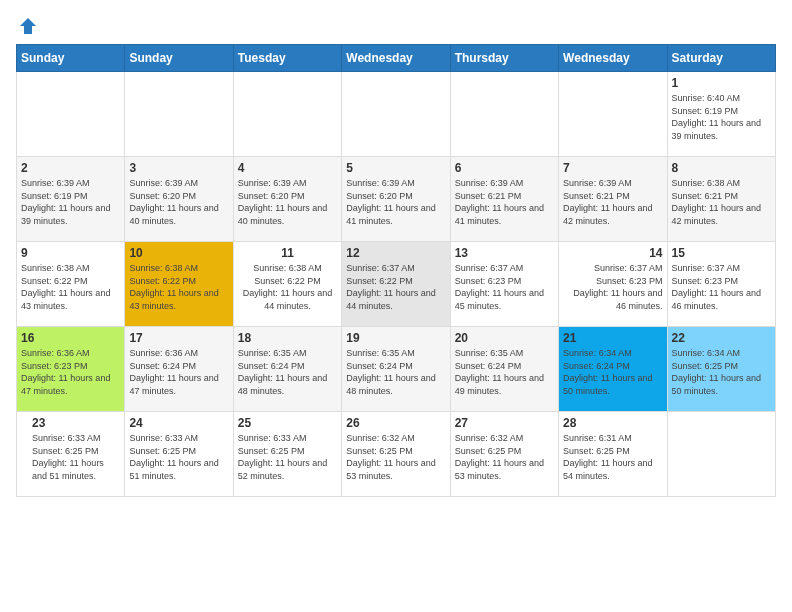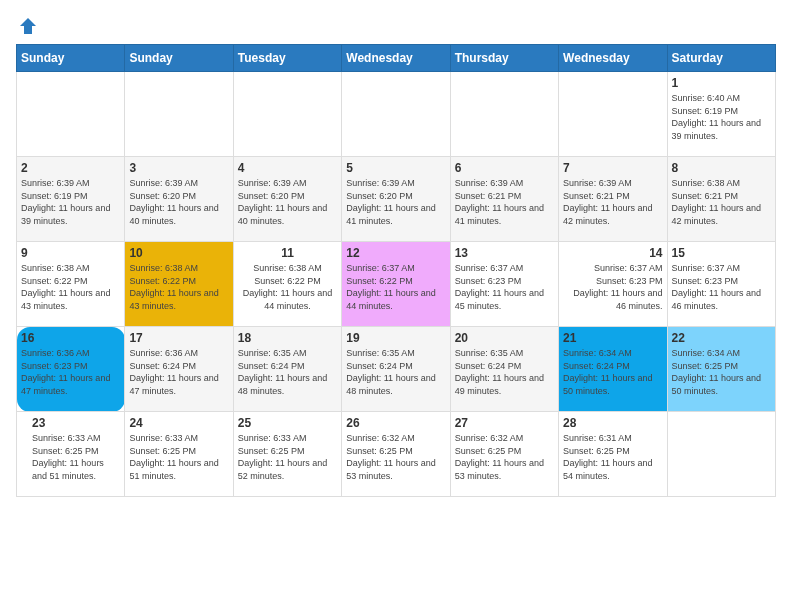--- a/index.html
+++ b/index.html
@@ -199,21 +199,21 @@
           <div class="day-info" style="white-space: pre-line;">Sunrise: 6:38 AM
 Sunset: 6:22 PM
 Daylight: 11 hours and 43 minutes.</div>
         </td>
         <td style="background: rgb(255, 255, 255); text-align: center;">
           <span class="day-number">11</span>
           <div class="day-info" style="white-space: pre-line;">Sunrise: 6:38 AM
 Sunset: 6:22 PM
 Daylight: 11 hours and 44 minutes.</div>
         </td>
-        <td style="background: #f0abfc;">
+        <td style="background: #e5e5e5;">
           <span class="day-number">12</span>
           <div class="day-info" style="white-space: pre-line;">Sunrise: 6:37 AM
 Sunset: 6:22 PM
 Daylight: 11 hours and 44 minutes.</div>
         </td>
         <td style="background: rgb(255, 255, 255);">
           <span class="day-number">13</span>
           <div class="day-info" style="white-space: pre-line;">Sunrise: 6:37 AM
 Sunset: 6:23 PM
 Daylight: 11 hours and 45 minutes.</div>
@@ -225,21 +225,21 @@
 Daylight: 11 hours and 46 minutes.</div>
         </td>
         <td style="background: rgb(255, 255, 255);">
           <span class="day-number">15</span>
           <div class="day-info" style="white-space: pre-line;">Sunrise: 6:37 AM
 Sunset: 6:23 PM
 Daylight: 11 hours and 46 minutes.</div>
         </td>
       </tr>
       <tr>
-        <td style="background: #0ea5e9; border-radius: 13px;">
+        <td style="background: #bef264;">
           <span class="day-number">16</span>
           <div class="day-info" style="white-space: pre-line;">Sunrise: 6:36 AM
 Sunset: 6:23 PM
 Daylight: 11 hours and 47 minutes.</div>
         </td>
         <td style="background: rgb(245, 245, 245);">
           <span class="day-number">17</span>
           <div class="day-info" style="white-space: pre-line;">Sunrise: 6:36 AM
 Sunset: 6:24 PM
 Daylight: 11 hours and 47 minutes.</div>

